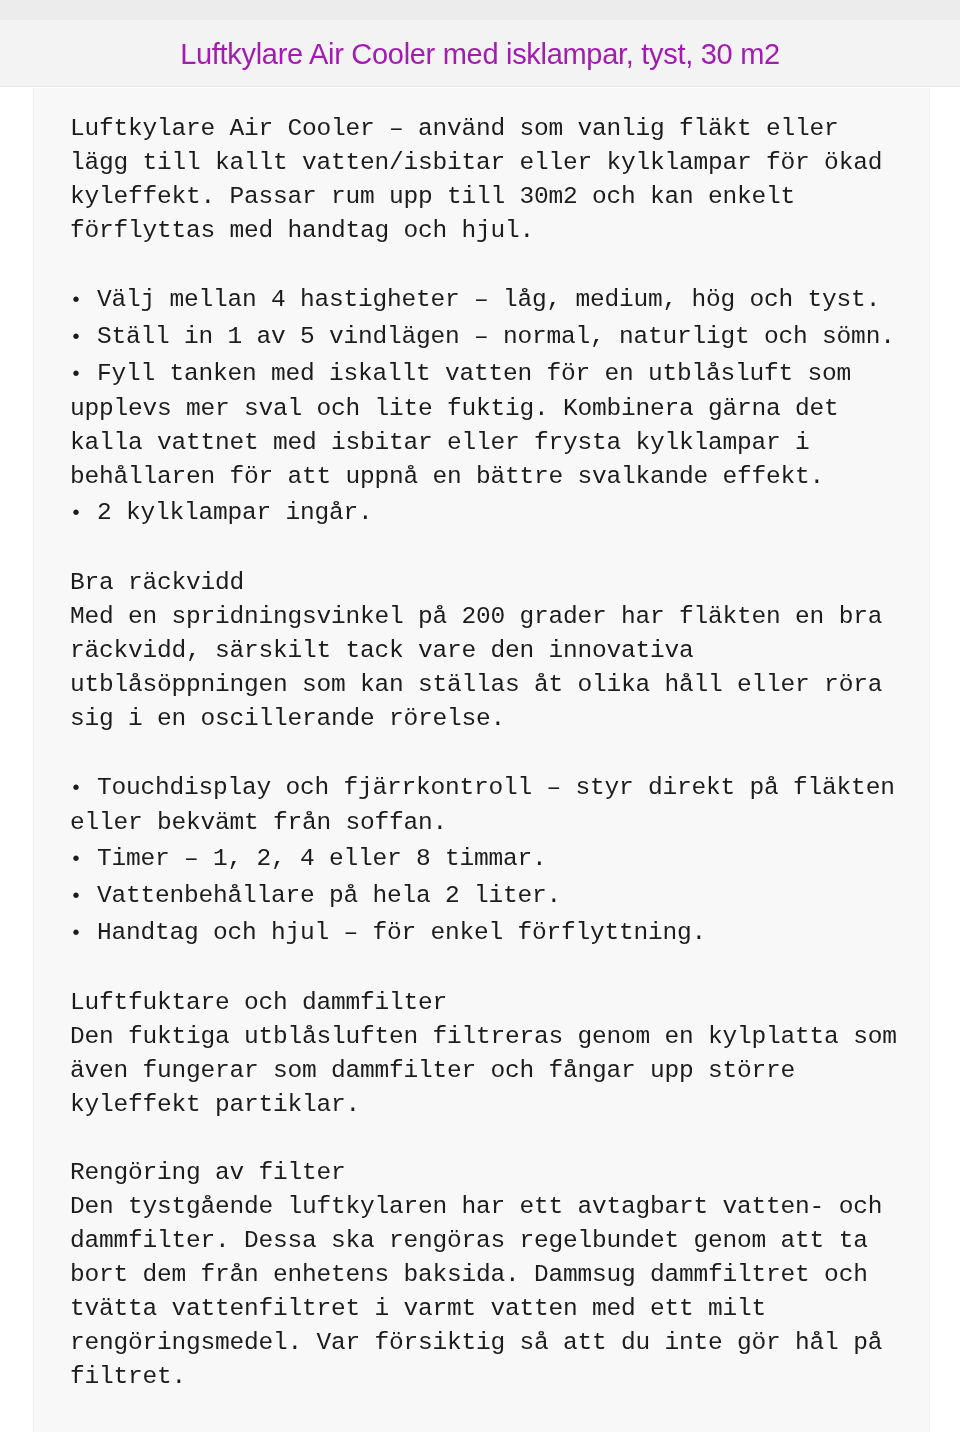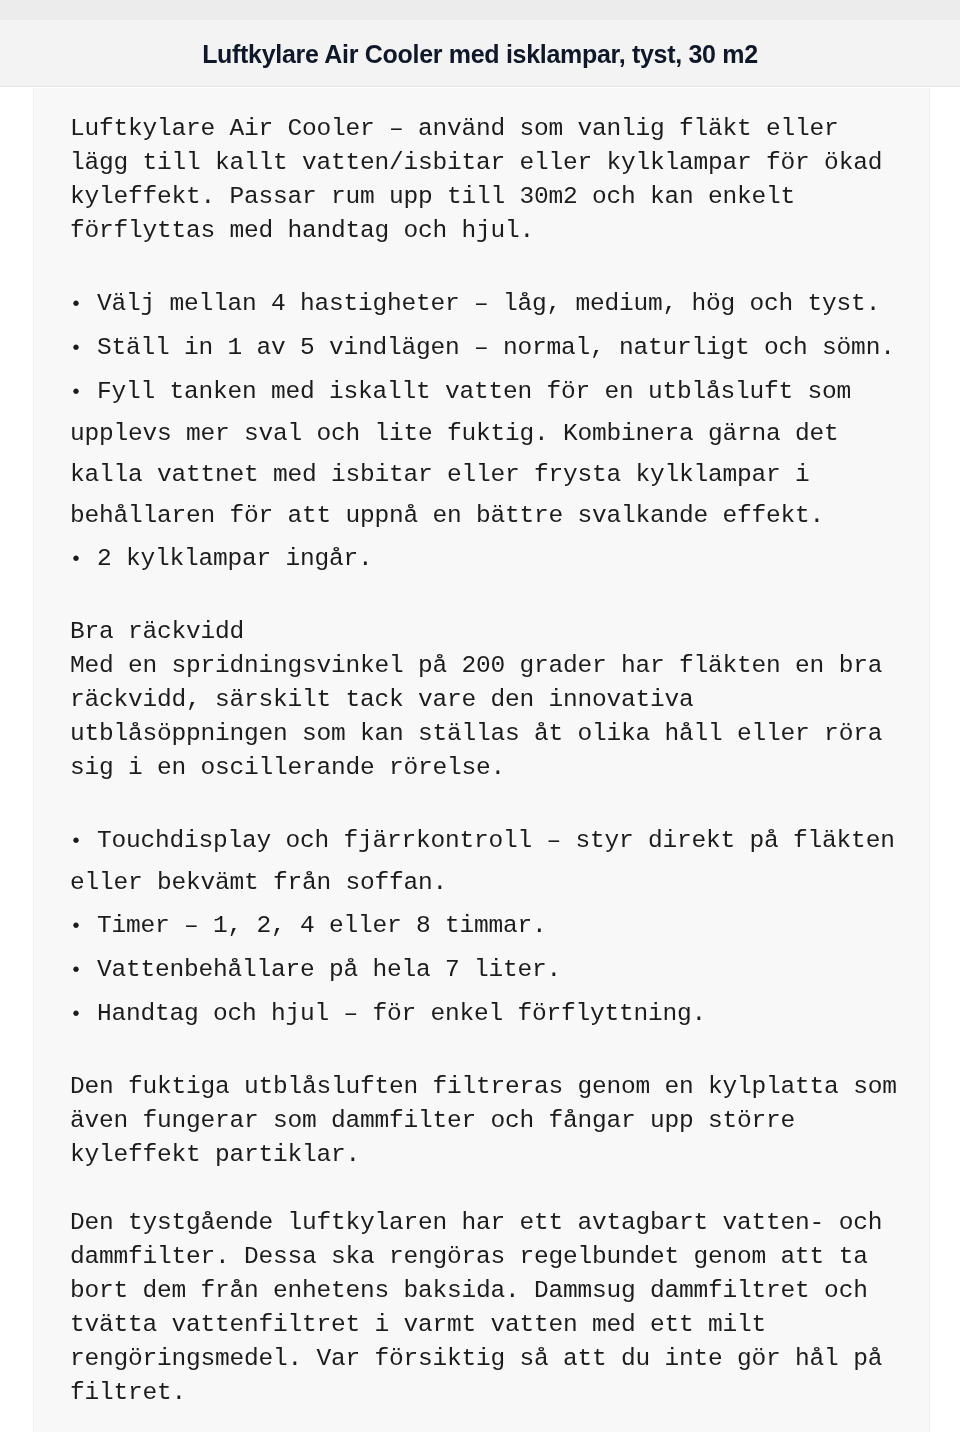--- a/index.html
+++ b/index.html
@@ -25,23 +25,23 @@
       position: absolute;
       left: 0; top: 20px;
       width: 960px; height: 66px;
       background: #f3f3f3;
       border-bottom: 1px solid #e6e6e6;
       display: flex;
       align-items: center;
       justify-content: center;
     }
     .header-title {
-      font-size: 25px;
-      font-weight: 700;
-      color: #0f172a;
+      font-size: 29px;
+      font-weight: 400;
+      color: #a21caf;
       letter-spacing: -0.3px;
       margin-top: 2px;
     }
     .card {
       position: absolute;
       left: 33px; top: 88px;
       width: 895px; height: 1360px;
       background: #f8f8f8;
       border-left: 1px solid #efefef;
       border-right: 1px solid #efefef;
@@ -51,21 +51,21 @@
       left: 70px; top: 112px;
       width: 830px;
       font-size: 24.5px;
       line-height: 34px;
       color: #1c1c1c;
       letter-spacing: -0.2px;
       font-family: Liberation Mono, monospace;
     }
     .para { margin: 0; }
     .gap { height: 34px; }
-    .item { margin: 0; line-height: 41px; padding-top: 1px; padding-bottom: 1px; }
+    .item { margin: 0; line-height: 34px; padding-top: 1px; padding-bottom: 1px; }
     .bullet {
       display: inline-block;
       width: 27px;
       font-size: 20px;
     }
   </style>
 </head>
 <body>
 
 <div class="top-strip"></div>
@@ -85,25 +85,27 @@
   <p class="item"><span class="bullet">•</span><span>Fyll tanken med iskallt vatten för en utblåsluft som upplevs mer sval och lite fuktig. Kombinera gärna det kalla vattnet med isbitar eller frysta kylklampar i behållaren för att uppnå en bättre svalkande effekt.</span></p>
   <p class="item"><span class="bullet">•</span><span>2 kylklampar ingår.</span></p>
   <div class="gap"></div>
 
   <p class="para">Bra räckvidd</p>
   <p class="para">Med en spridningsvinkel på 200 grader har fläkten en bra räckvidd, särskilt tack vare den innovativa utblåsöppningen som kan ställas åt olika håll eller röra sig i en oscillerande rörelse.</p>
   <div class="gap"></div>
 
   <p class="item"><span class="bullet">•</span><span>Touchdisplay och fjärrkontroll – styr direkt på fläkten eller bekvämt från soffan.</span></p>
   <p class="item"><span class="bullet">•</span><span>Timer – 1, 2, 4 eller 8 timmar.</span></p>
-  <p class="item"><span class="bullet">•</span><span>Vattenbehållare på hela 7 liter.</span></p>
+  <p class="item"><span class="bullet">•</span><span>Vattenbehållare på hela 2 liter.</span></p>
   <p class="item"><span class="bullet">•</span><span>Handtag och hjul – för enkel förflyttning.</span></p>
   <div class="gap"></div>
 
+  <p class="para">Luftfuktare och dammfilter</p>
   <p class="para">Den fuktiga utblåsluften filtreras genom en kylplatta som även fungerar som dammfilter och fångar upp större kyleffekt partiklar.</p>
   <div class="gap"></div>
 
+  <p class="para">Rengöring av filter</p>
   <p class="para">Den tystgående luftkylaren har ett avtagbart vatten- och dammfilter. Dessa ska rengöras regelbundet genom att ta bort dem från enhetens baksida. Dammsug dammfiltret och tvätta vattenfiltret i varmt vatten med ett milt rengöringsmedel. Var försiktig så att du inte gör hål på filtret.</p>
   <div class="gap"></div>
 
   <p class="para">Tekniska fakta:</p>
   <p class="item"><span class="bullet">•</span><span>Effekt: 65 W.</span></p>
 </div>
 
 </body></html>

